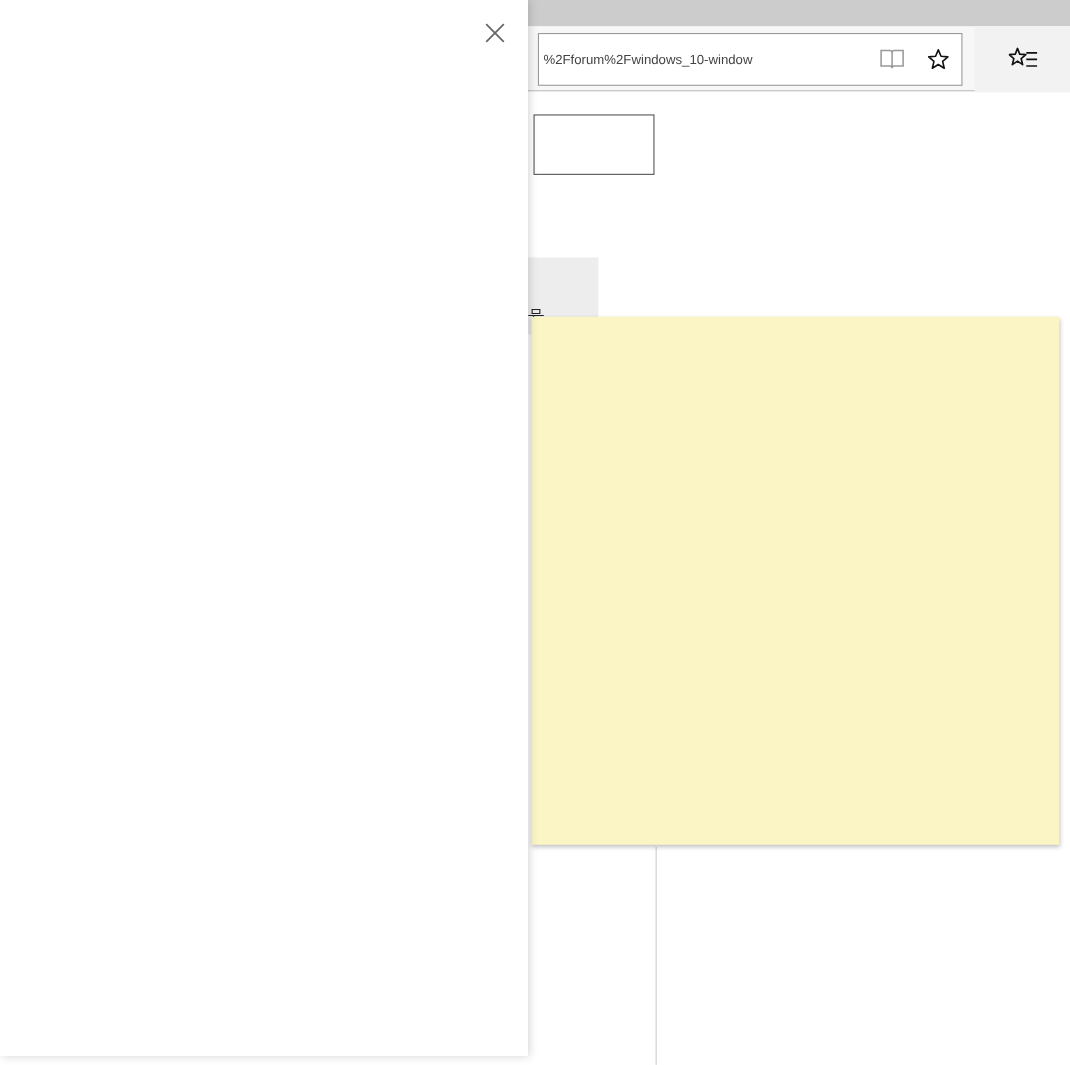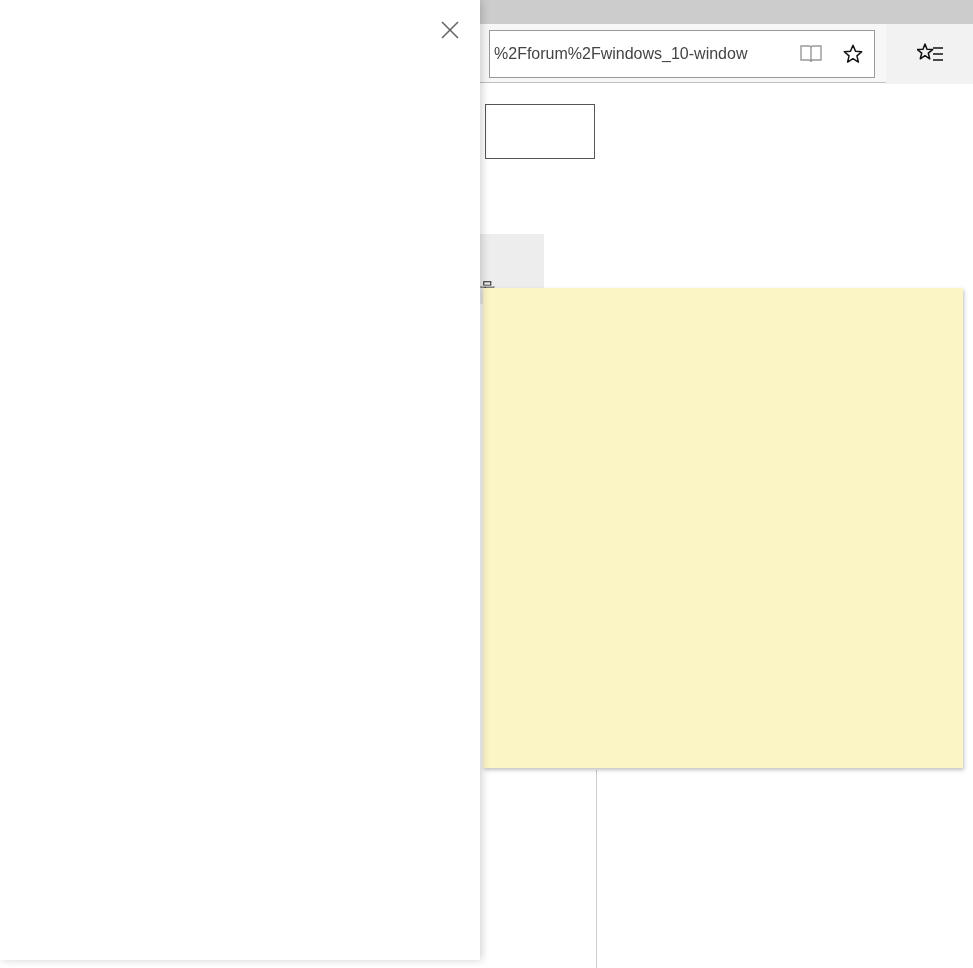--- a/index.html
+++ b/index.html
@@ -51,21 +51,21 @@
       height: 48px;
       background: #ffffff;
       border: 1px solid #999999;
       display: flex;
       align-items: center;
       overflow: hidden;
     }
     .address-text {
       flex: 1;
       padding-left: 4px;
-      font-size: 16px;
+      font-size: 12px;
       color: #444444;
       white-space: nowrap;
       overflow: hidden;
     }
     .address-icon {
       width: 42px;
       height: 48px;
       display: flex;
       align-items: center;
       justify-content: center;

